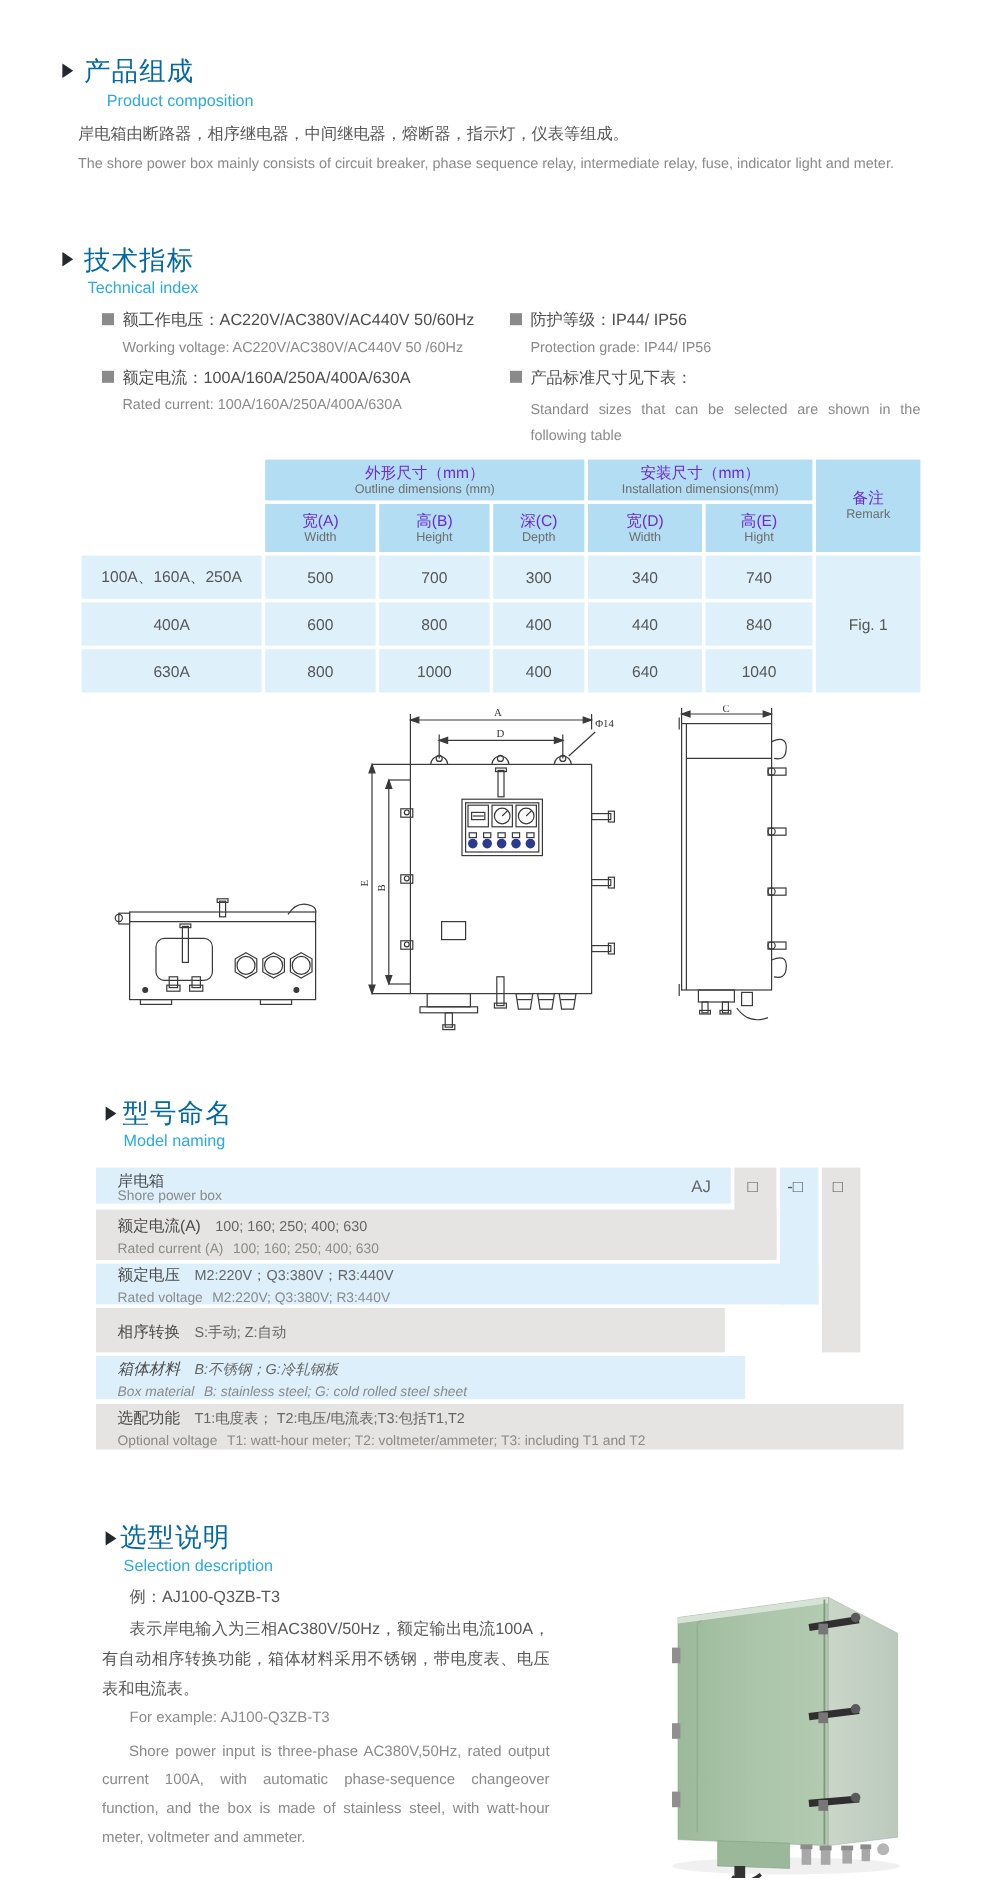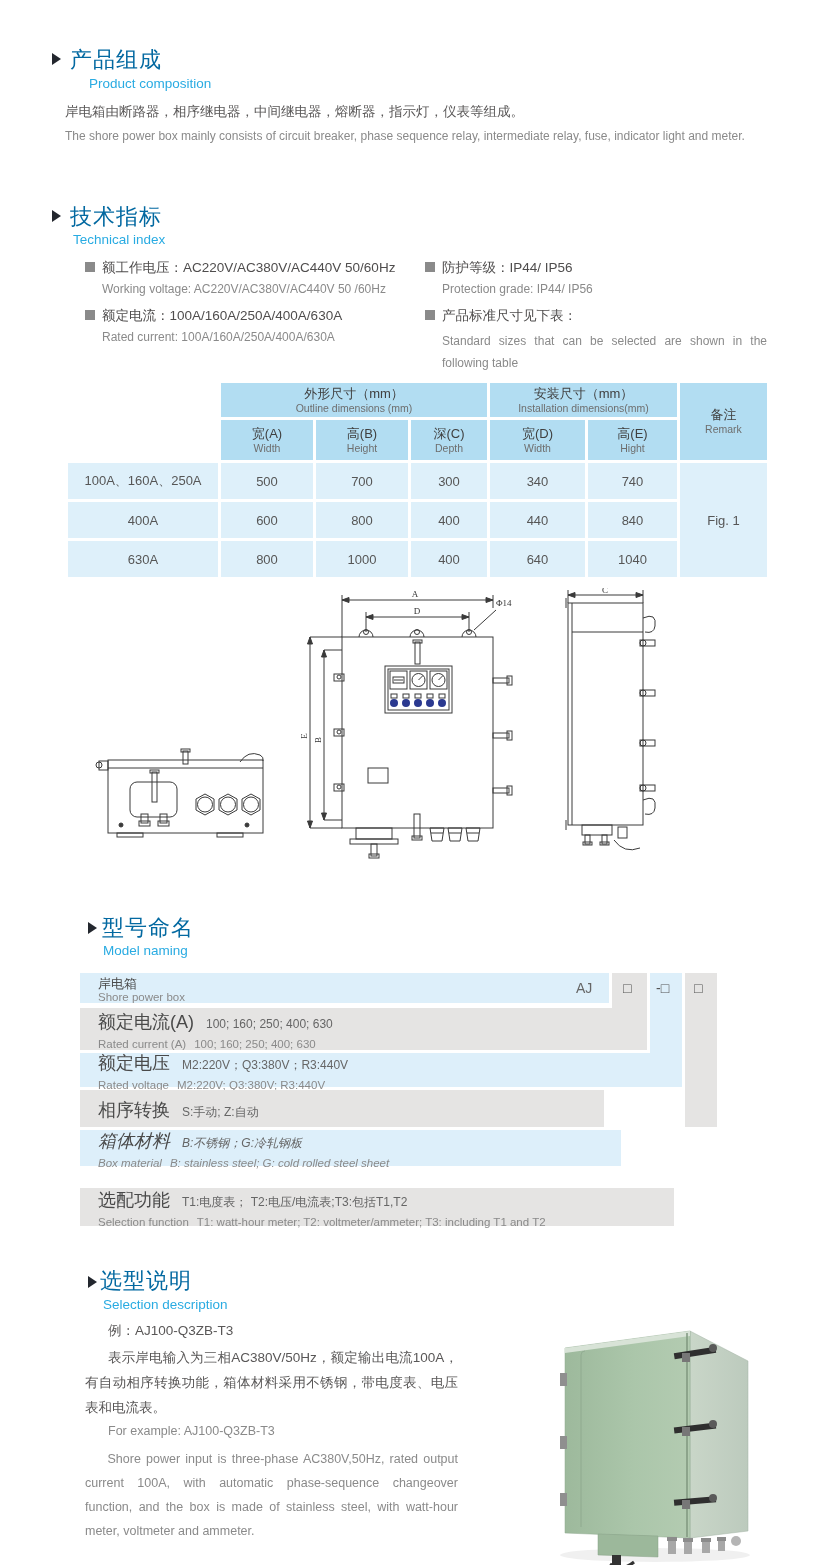--- a/index.html
+++ b/index.html
@@ -12,28 +12,28 @@
   .p-cn{color:#595757;font-size:13.5px;}
   .p-en{color:#8a8a8a;font-size:12px;}
   .sq{display:inline-block;width:10px;height:10px;background:#8a8a8a;margin-right:7px;}
   .bullet-cn{color:#4f4d4d;font-size:13.5px;white-space:nowrap;}
   .bullet-en{color:#8a8a8a;font-size:12px;white-space:nowrap;}
   
   .sizetable{display:grid;grid-template-columns:150px 92px 92px 76px 95px 89px 87px;
              grid-template-rows:34px 40px 36px 36px 36px;gap:3px;}
   .hc{background:#b2ddf2;display:flex;flex-direction:column;align-items:center;justify-content:center;text-align:center;}
   .bc{background:#def0fa;display:flex;align-items:center;justify-content:center;}
-  .hc .cn{font-size:13px;color:#404040;line-height:16px;}
+  .hc .cn{font-size:13px;color:#6d28d9;line-height:16px;}
   .hc .en{font-size:10.5px;color:#6e6e6e;line-height:13px;}
   .bc{font-size:13px;color:#565656;}
   
   .mrow{position:absolute;left:0;box-sizing:border-box;padding:3px 0 0 18px;display:flex;flex-direction:column;justify-content:center;}
   .m-blue{background:#ddeffa;}
   .m-gray{background:#e5e4e3;}
-  .ml-cn{font-size:18px;color:#4a4a4a;white-space:nowrap;}
+  .ml-cn{font-size:13px;color:#4a4a4a;white-space:nowrap;}
   .mv-cn{font-size:12px;color:#666;margin-left:12px;}
   .ml-en{font-size:11.5px;color:#8a8a8a;white-space:nowrap;}
   .mbar{position:absolute;top:0;}
   .msym{position:absolute;top:7px;font-size:14px;color:#555;line-height:16px;}
   .drawing{stroke:#3a3a3a;fill:none;stroke-width:1;}
   .dimtxt{font-size:9px;fill:#333;font-family:"Liberation Serif","DejaVu Serif",serif;}
   .just{text-align:justify;}
 </style>
 </head>
 <body>
@@ -318,23 +318,23 @@
       <span style="white-space:nowrap;"><span class="ml-cn">额定电压</span><span class="mv-cn">M2:220V；Q3:380V；R3:440V</span></span>
       <span style="white-space:nowrap;"><span class="ml-en">Rated voltage</span><span class="ml-en" style="margin-left:8px;">M2:220V;  Q3:380V;  R3:440V</span></span>
     </div>
     <div class="mrow m-gray" style="top:117px;width:524px;height:37px;">
       <span style="white-space:nowrap;"><span class="ml-cn">相序转换</span><span class="mv-cn">S:手动; Z:自动</span></span>
     </div>
     <div class="mrow m-blue" style="top:157px;width:541px;height:36px;font-style:italic;">
       <span style="white-space:nowrap;"><span class="ml-cn">箱体材料</span><span class="mv-cn">B:不锈钢；G:冷轧钢板</span></span>
       <span style="white-space:nowrap;"><span class="ml-en">Box material</span><span class="ml-en" style="margin-left:8px;">B: stainless steel; G: cold rolled steel sheet</span></span>
     </div>
-    <div class="mrow m-gray" style="top:215px;width:594px;height:38px;">
+    <div class="mrow m-gray" style="top:197px;width:673px;height:38px;">
       <span style="white-space:nowrap;"><span class="ml-cn">选配功能</span><span class="mv-cn">T1:电度表； T2:电压/电流表;T3:包括T1,T2</span></span>
-      <span style="white-space:nowrap;"><span class="ml-en">Selection function</span><span class="ml-en" style="margin-left:8px;">T1: watt-hour meter; T2: voltmeter/ammeter; T3: including T1 and T2</span></span>
+      <span style="white-space:nowrap;"><span class="ml-en">Optional voltage</span><span class="ml-en" style="margin-left:8px;">T1: watt-hour meter; T2: voltmeter/ammeter; T3: including T1 and T2</span></span>
     </div>
 
     <div class="msym" style="left:496px;color:#666;">AJ</div>
     <div class="msym" style="left:543px;">□</div>
     <div class="msym" style="left:576px;">-□</div>
     <div class="msym" style="left:614px;">□</div>
   </div>
 
   <div class="abs tri" style="left:88px;top:1276px;"></div>
   <div class="abs t-cn" style="left:100px;top:1266px;">选型说明</div>

